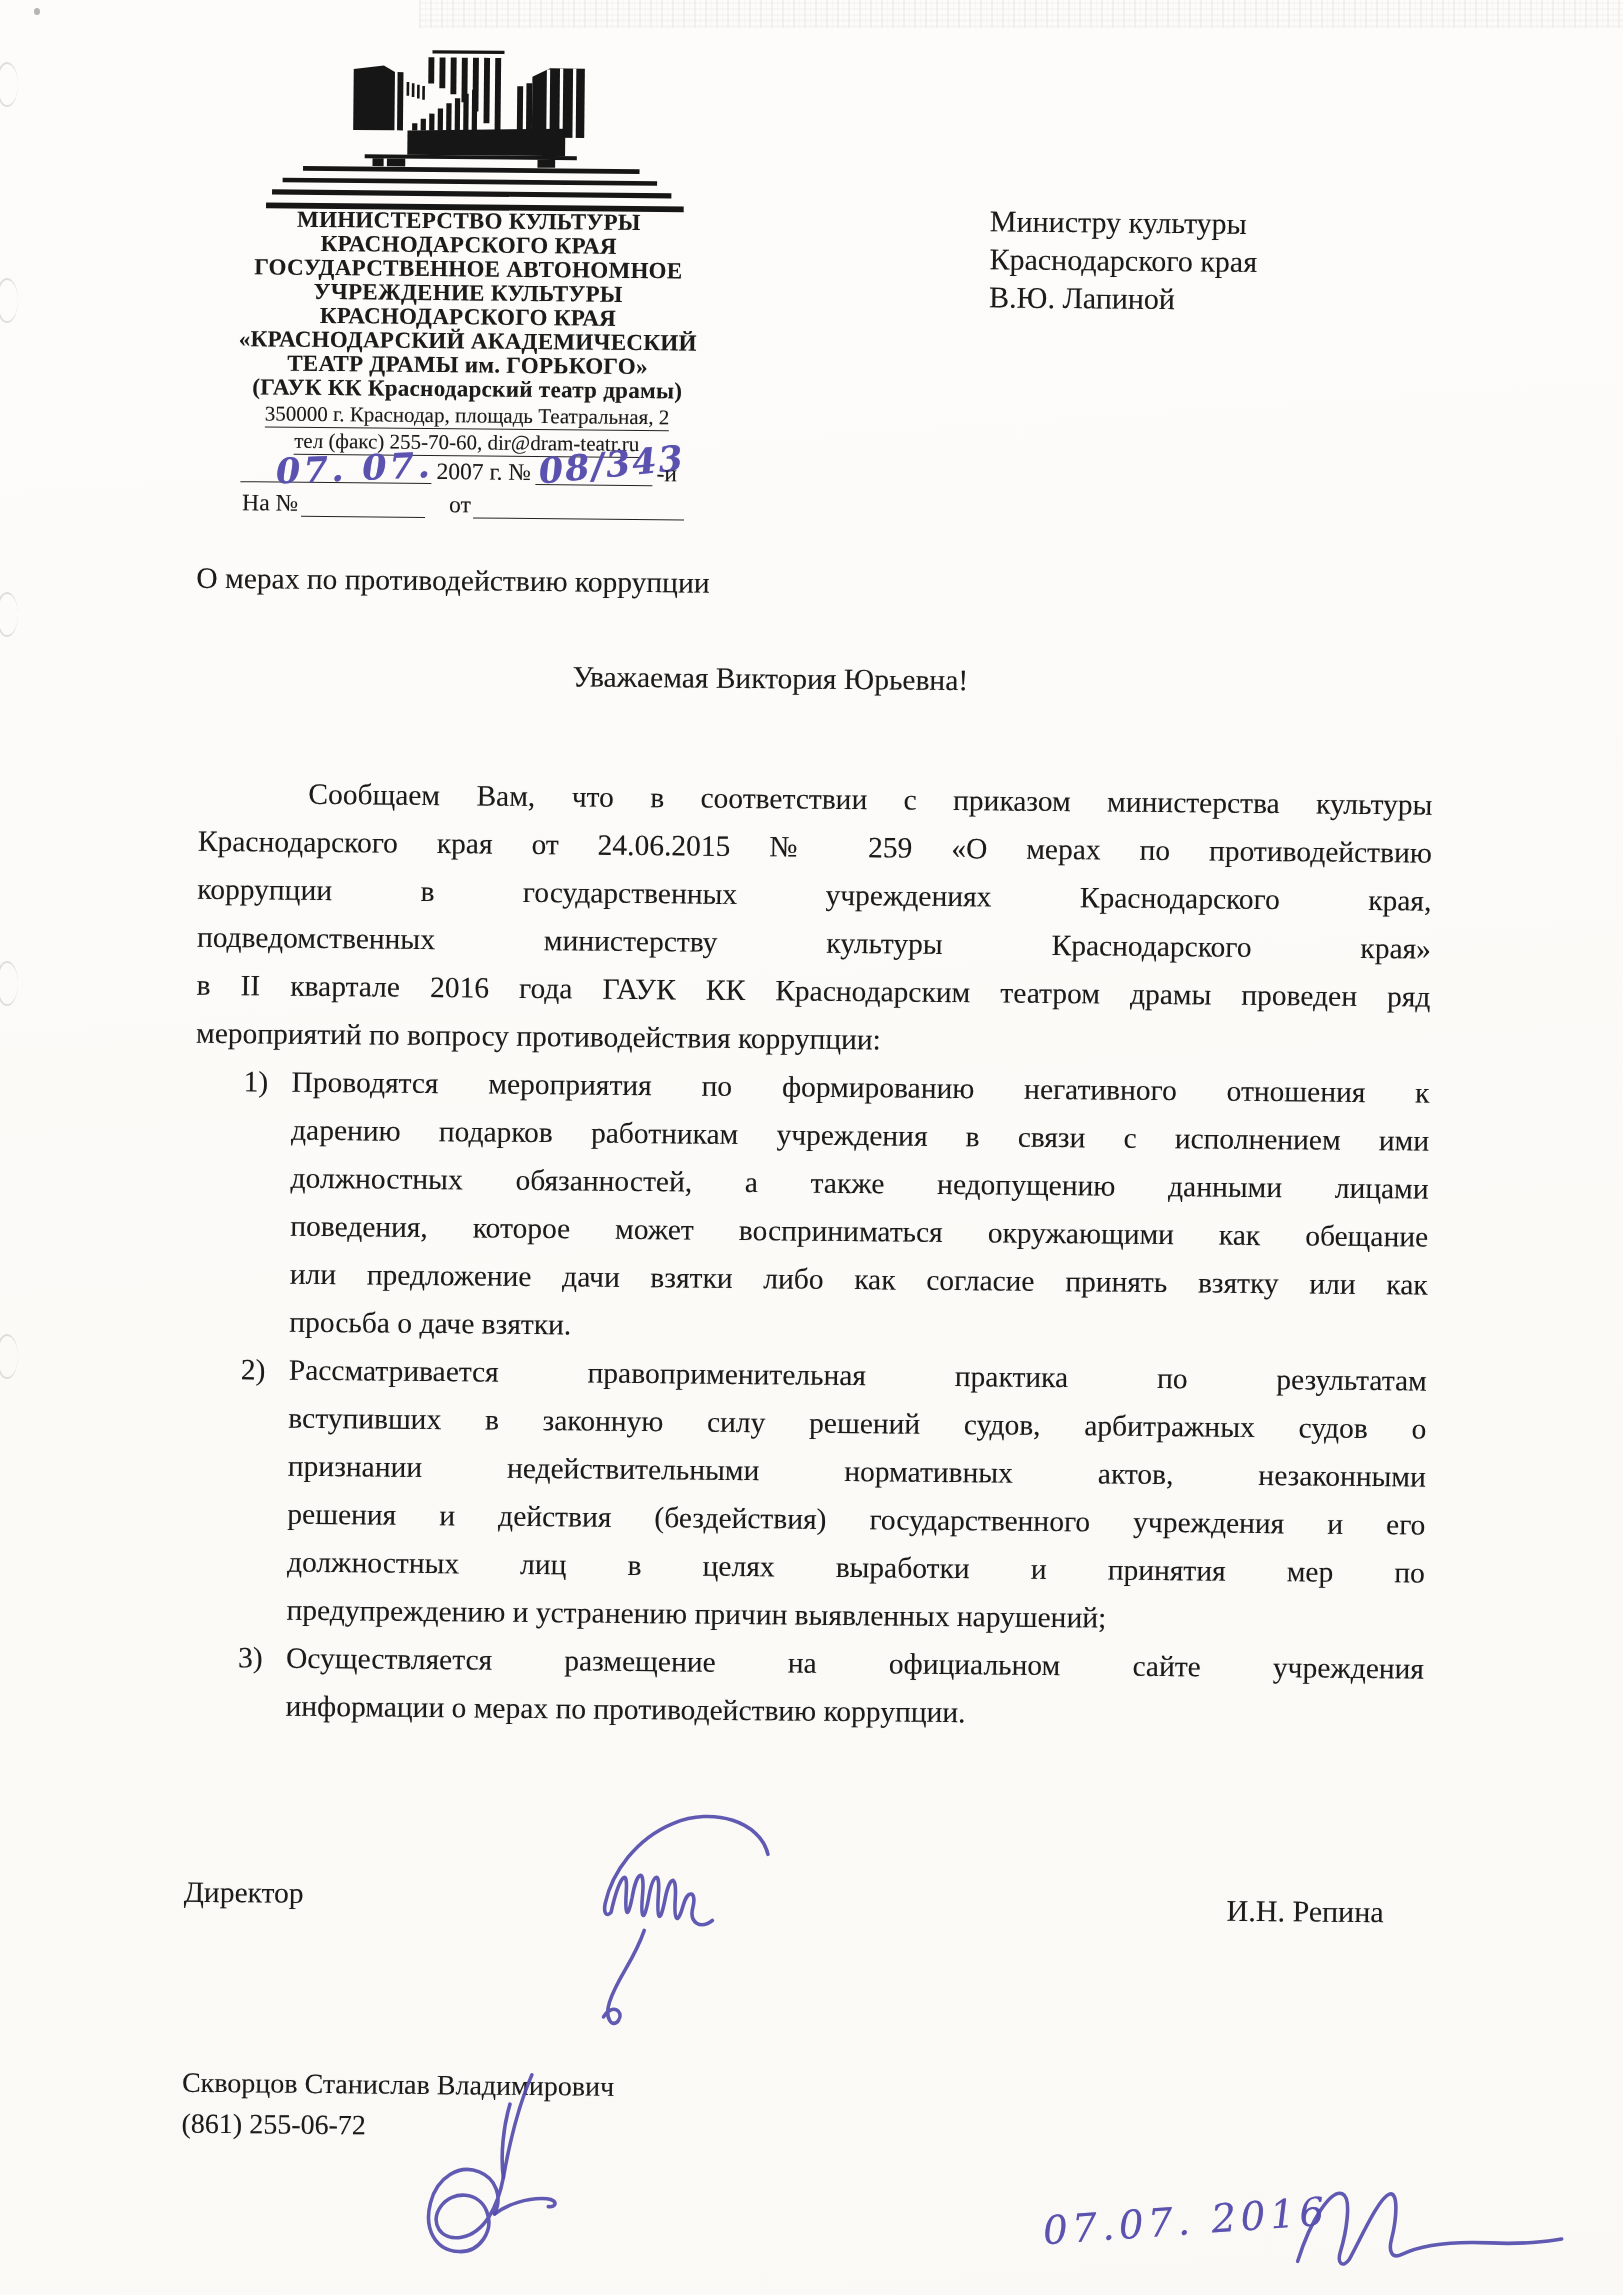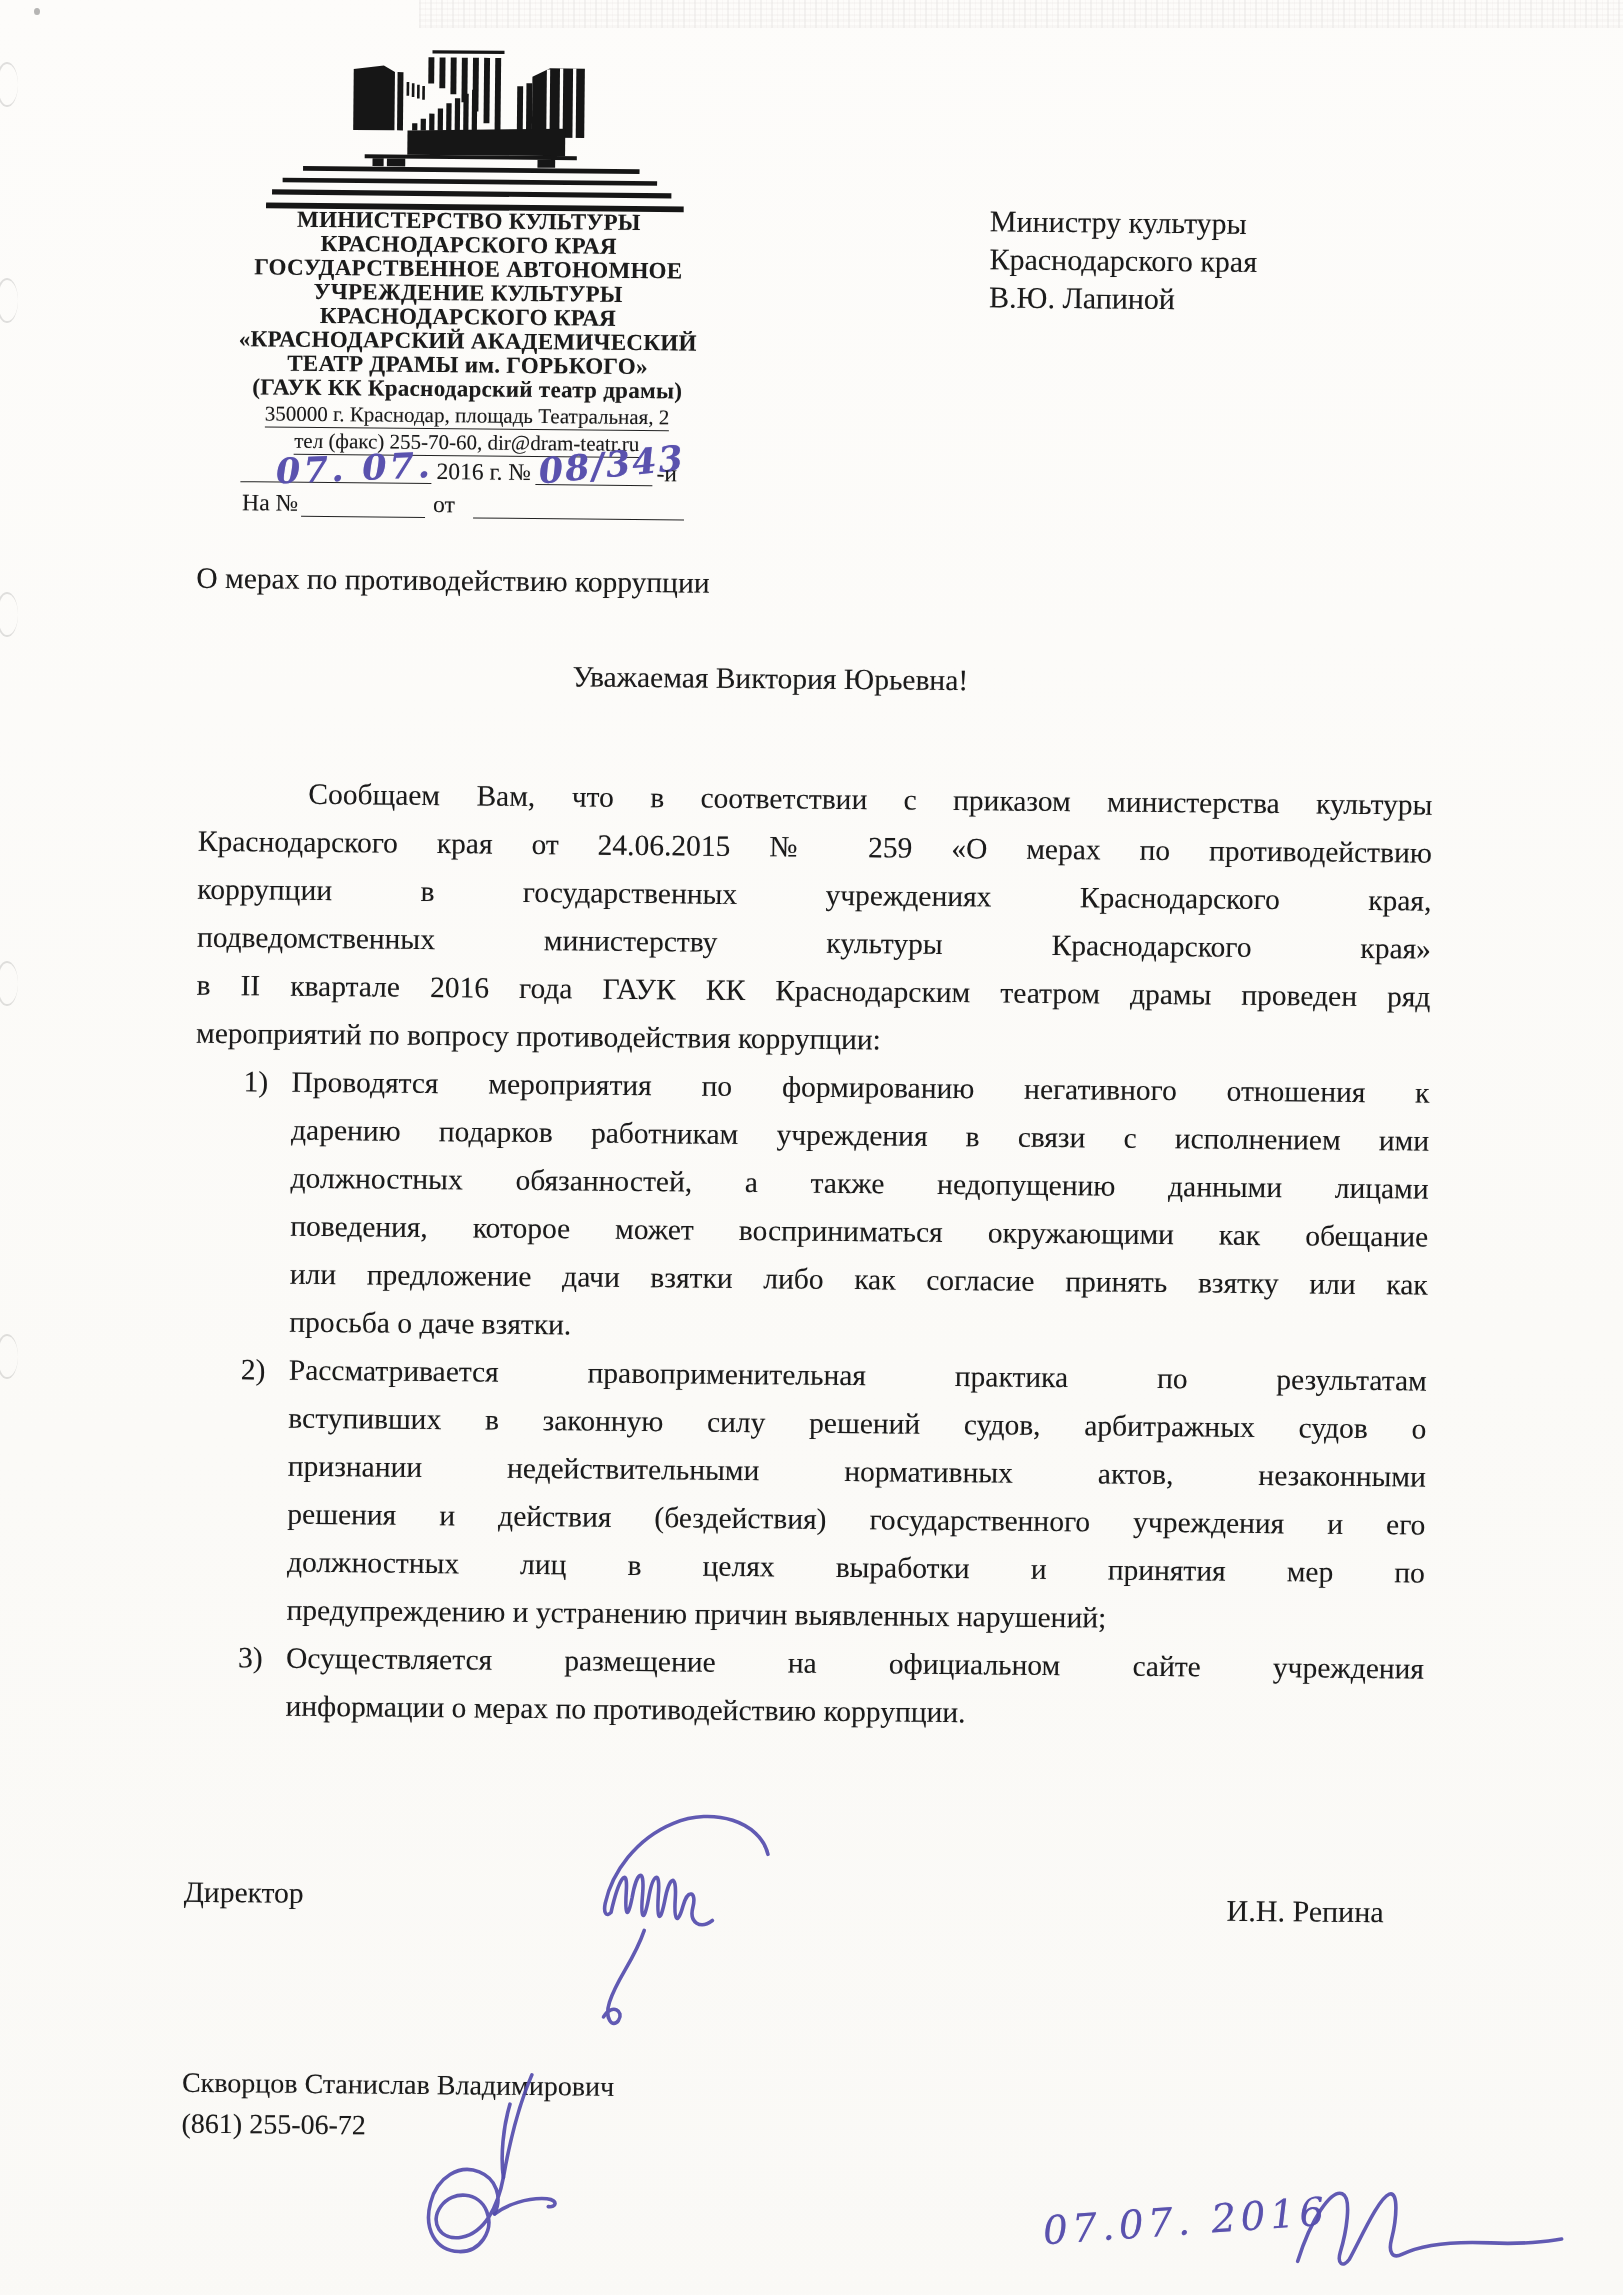--- a/index.html
+++ b/index.html
@@ -136,30 +136,30 @@
     </div>
 
     <div class="addr-lines">
       <div><span class="uline">350000 г. Краснодар, площадь Театральная, 2</span></div>
       <div><span class="uline">тел (факс) 255-70-60, dir@dram-teatr.ru</span></div>
     </div>
 
     <div class="date-row">
       <span class="seg blank" style="left:3.3px;width:191px"></span>
       <span class="seg hand" style="left:38px;top:-10.5px;font-size:35px;letter-spacing:3.3px;transform:rotate(-3deg)">07. 07.</span>
-      <span class="seg" style="left:199px">2016 г. №</span>
+      <span class="seg" style="left:199px">2007 г. №</span>
       <span class="seg blank" style="left:298px;width:117px"></span>
       <span class="seg hand" style="left:300px;top:-15.7px;font-size:35px;letter-spacing:2px;transform:rotate(-6deg)">08/343</span>
       <span class="seg" style="left:419px">-и</span>
     </div>
 
     <div class="ref-row">
       <span class="seg" style="position:absolute;left:5px">На №</span>
       <span class="seg blank" style="position:absolute;left:64px;width:124px;height:26px"></span>
-      <span class="seg" style="position:absolute;left:196px">от</span>
+      <span class="seg" style="position:absolute;left:212px">от</span>
       <span class="seg blank" style="position:absolute;left:236px;width:211px;height:26px"></span>
     </div>
 
     <div class="addressee">
       <div>Министру культуры</div>
       <div>Краснодарского края</div>
       <div>В.Ю. Лапиной</div>
     </div>
 
     <div class="subject">О мерах по противодействию коррупции</div>

